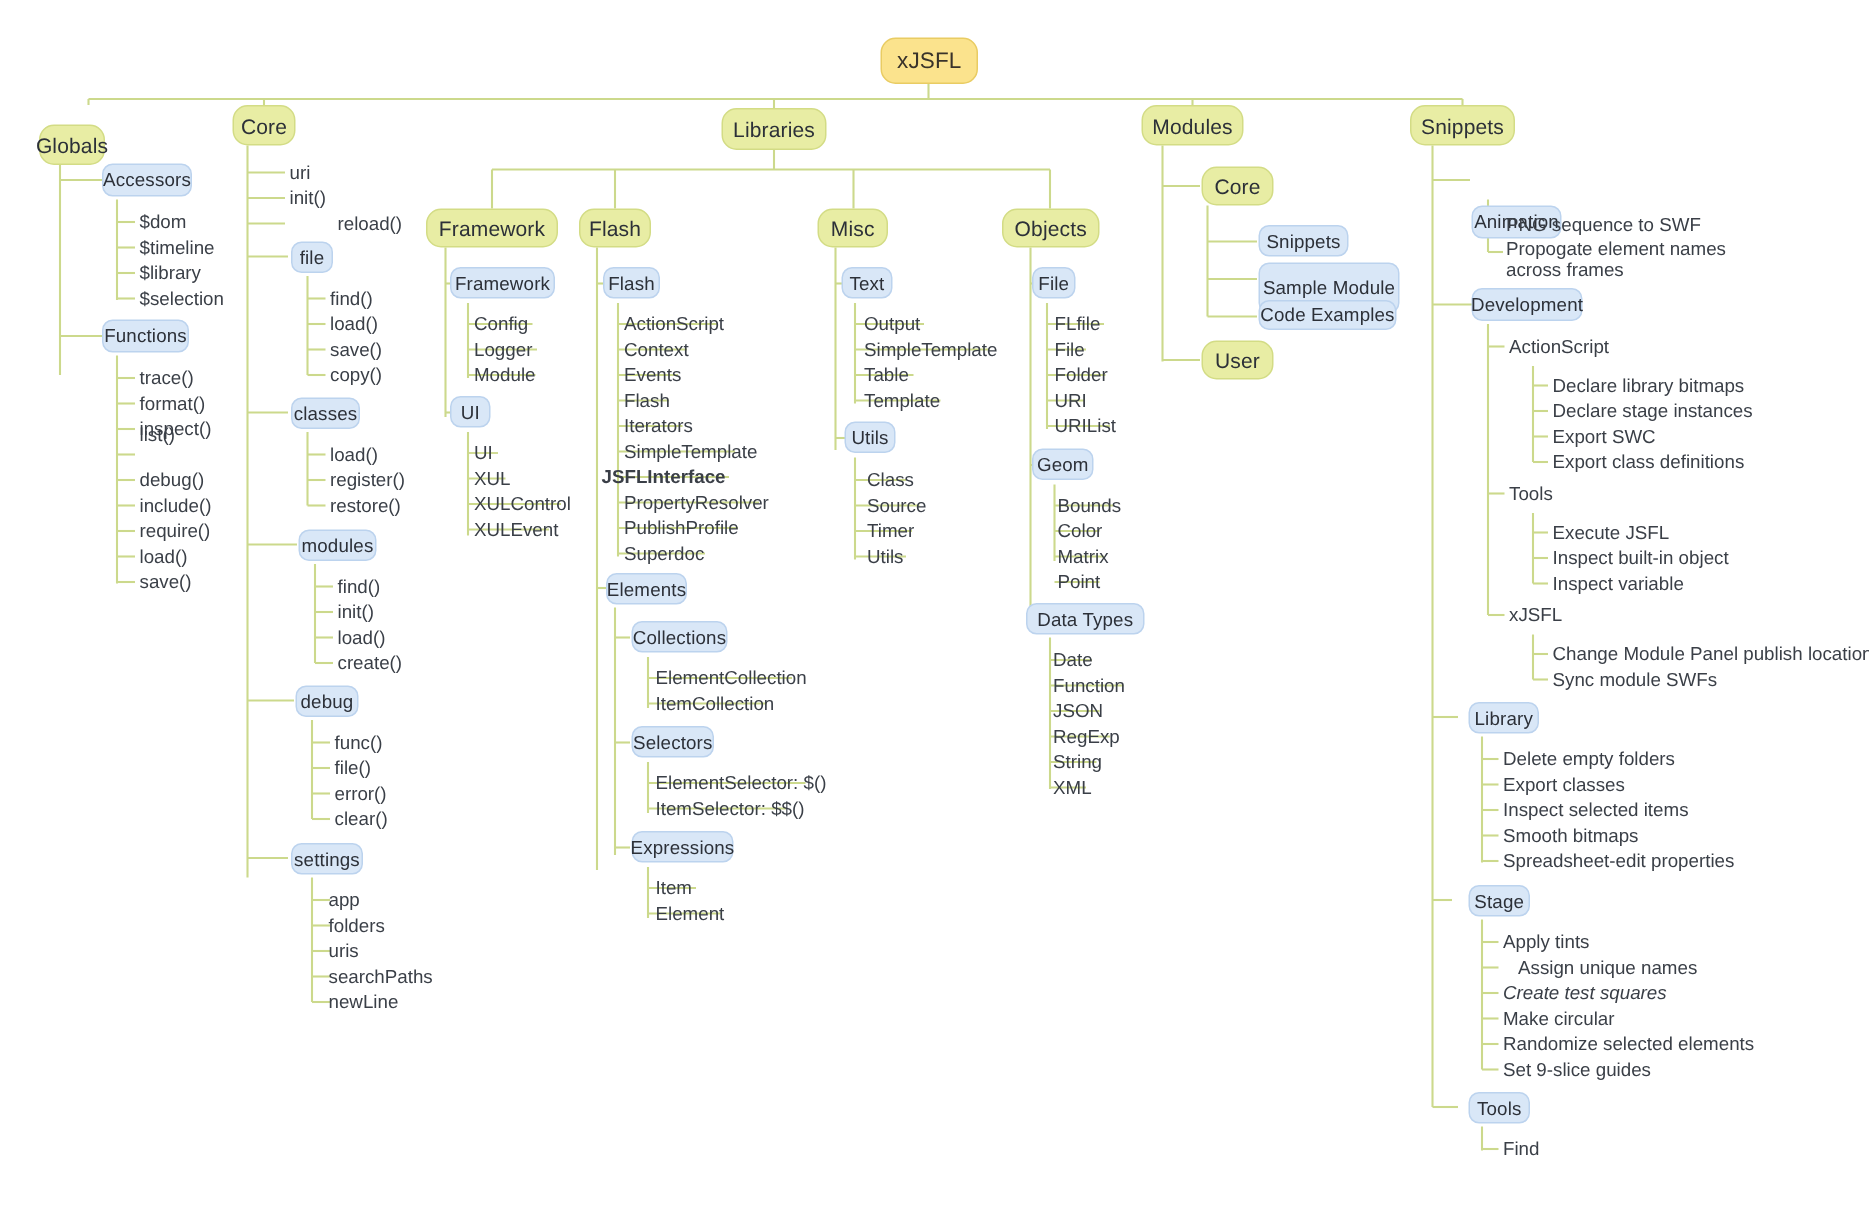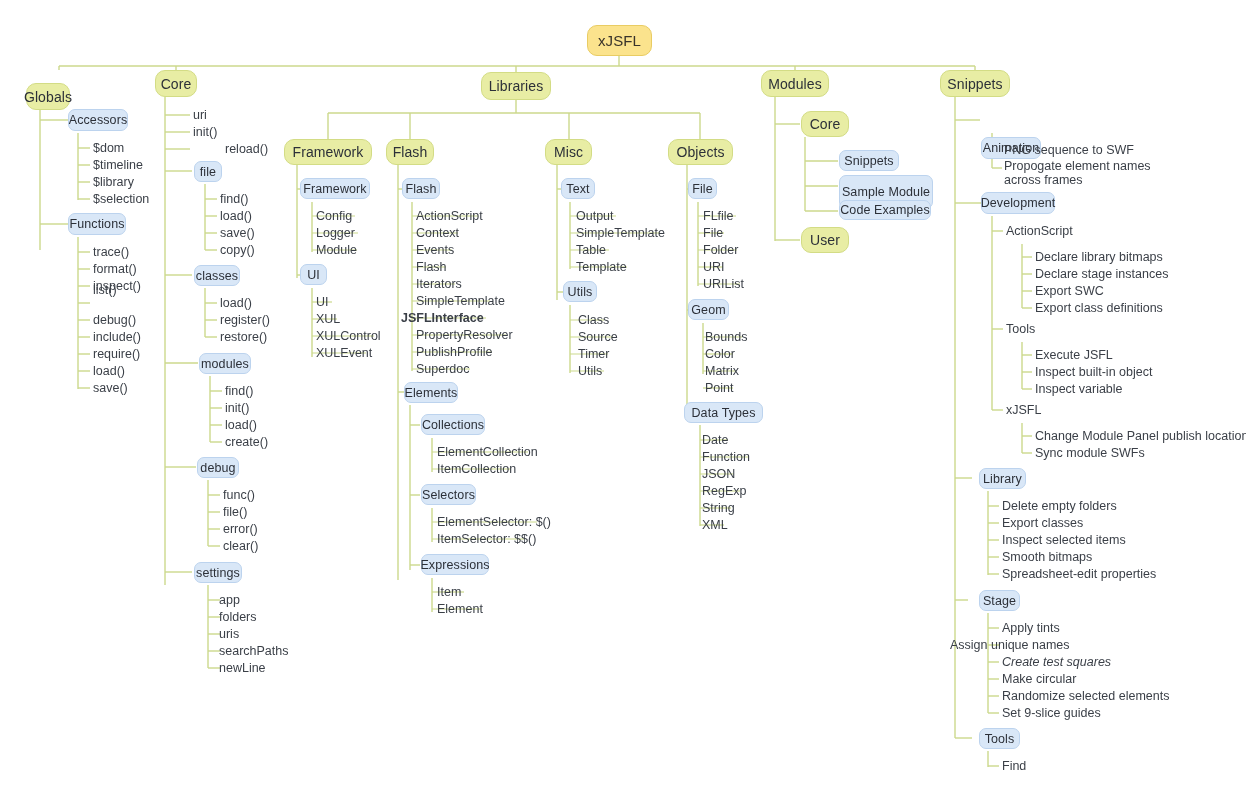--- a/index.html
+++ b/index.html
@@ -439,21 +439,21 @@
 
   <div class="node blue" style="left:979px;top:468px;width:47px;height:21px;">Library</div>
   <div class="leaf" style="left:1002px;top:499px;">Delete empty folders</div>
   <div class="leaf" style="left:1002px;top:516px;">Export classes</div>
   <div class="leaf" style="left:1002px;top:533px;">Inspect selected items</div>
   <div class="leaf" style="left:1002px;top:550px;">Smooth bitmaps</div>
   <div class="leaf" style="left:1002px;top:567px;">Spreadsheet-edit properties</div>
 
   <div class="node blue" style="left:979px;top:590px;width:41px;height:21px;">Stage</div>
   <div class="leaf" style="left:1002px;top:621px;">Apply tints</div>
-  <div class="leaf" style="left:950px;top:638px;">Assign unique names</div>
+  <div class="leaf" style="left:1012px;top:638px;">Assign unique names</div>
   <div class="leaf" style="left:1002px;top:655px;font-style:italic;">Create test squares</div>
   <div class="leaf" style="left:1002px;top:672px;">Make circular</div>
   <div class="leaf" style="left:1002px;top:689px;">Randomize selected elements</div>
   <div class="leaf" style="left:1002px;top:706px;">Set 9-slice guides</div>
 
   <div class="node blue" style="left:979px;top:728px;width:41px;height:21px;">Tools</div>
   <div class="leaf" style="left:1002px;top:759px;">Find</div>
 
 </div>
 

